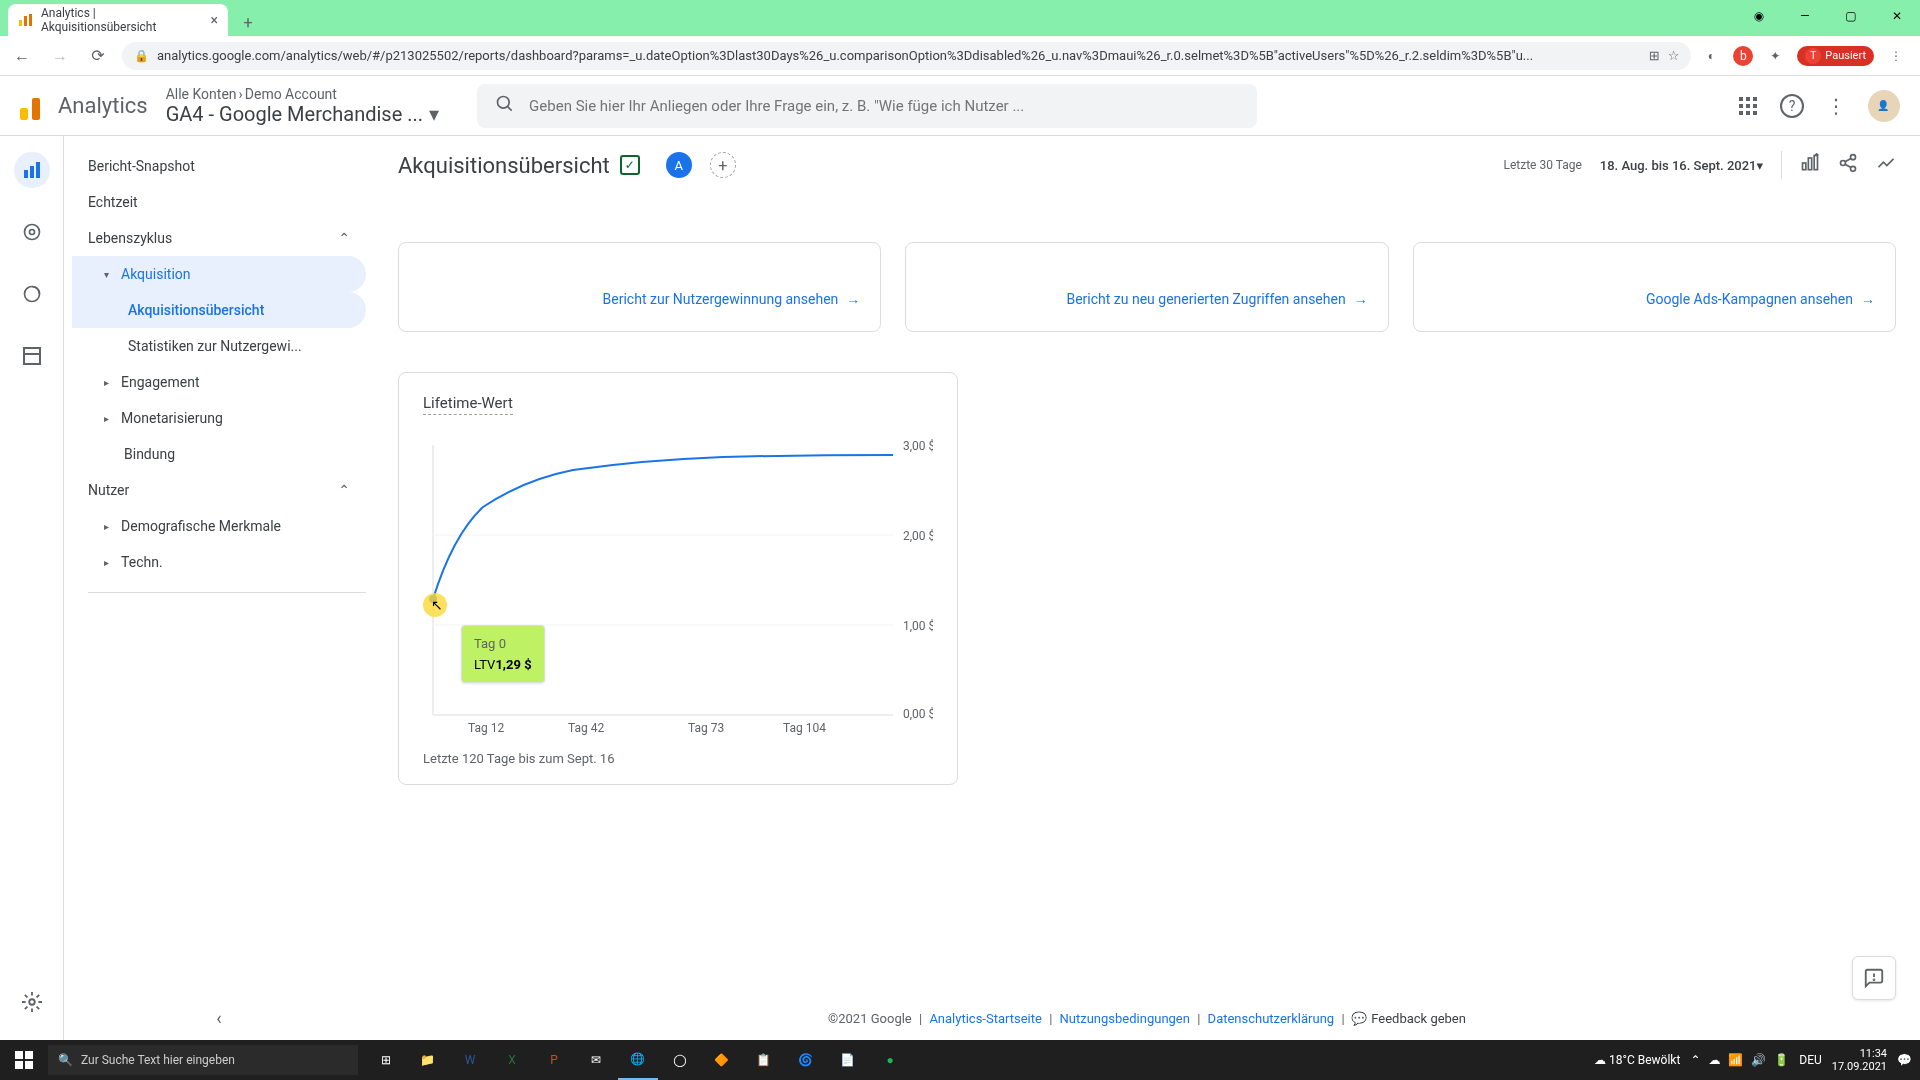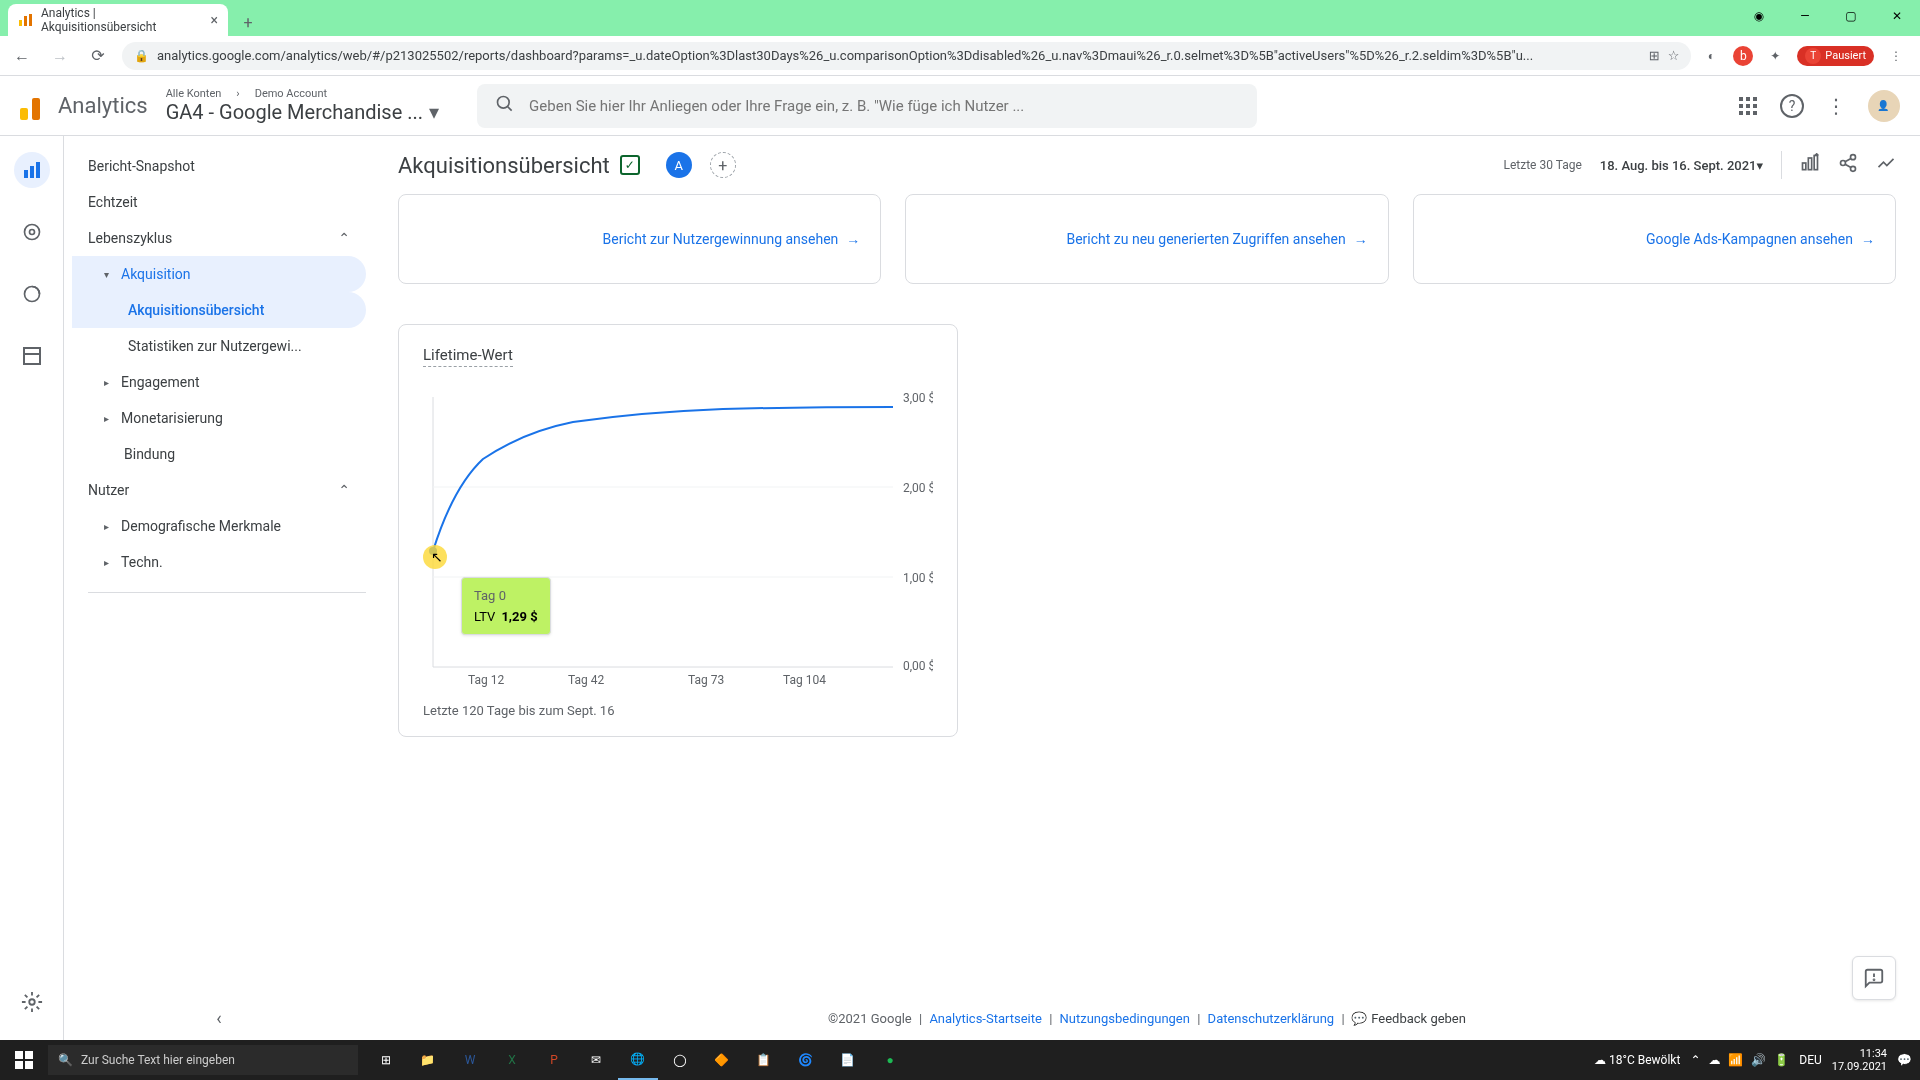--- a/index.html
+++ b/index.html
@@ -23,21 +23,21 @@
 .profile-badge { background: #d93025; color: #fff; border-radius: 12px; padding: 2px 8px; font-size: 11px; display: flex; align-items: center; gap: 4px; }
 
 
 .ga-header { height: 60px; display: flex; align-items: center; padding: 0 20px; gap: 18px; border-bottom: 1px solid #dadce0; }
 .ga-logo { display: flex; align-items: center; gap: 10px; }
 .ga-logo-icon { width: 28px; height: 28px; position: relative; }
 .ga-logo-icon::before { content: ''; position: absolute; left: 0; bottom: 0; width: 8px; height: 12px; background: #fbbc04; border-radius: 2px; }
 .ga-logo-icon::after { content: ''; position: absolute; left: 12px; bottom: 0; width: 8px; height: 22px; background: #e37400; border-radius: 2px; }
 .ga-logo-text { font-size: 22px; color: #5f6368; }
 .ga-breadcrumb { display: flex; flex-direction: column; }
-.ga-breadcrumb-top { font-size: 11px; color: #5f6368; display: flex; gap: 15px; }
+.ga-breadcrumb-top { font-size: 14px; color: #5f6368; display: flex; gap: 2px; }
 .ga-breadcrumb-main { font-size: 20px; color: #3c4043; display: flex; align-items: center; gap: 6px; }
 .ga-search { flex: 0 0 780px; background: #f1f3f4; border-radius: 8px; height: 44px; display: flex; align-items: center; padding: 0 18px; gap: 14px; margin-left: 20px; }
 .ga-search input { border: none; background: transparent; flex: 1; font-size: 15px; color: #5f6368; outline: none; }
 .ga-header-right { margin-left: auto; display: flex; gap: 18px; align-items: center; }
 .hdr-icon { width: 28px; height: 28px; display: flex; align-items: center; justify-content: center; color: #5f6368; font-size: 20px; }
 .avatar { width: 32px; height: 32px; border-radius: 50%; background: #e8d5b7; display: flex; align-items: center; justify-content: center; font-size: 10px; }
 
 
 .ga-body { display: flex; height: calc(100% - 76px - 60px - 40px); }
 .icon-rail { width: 64px; border-right: 1px solid #dadce0; display: flex; flex-direction: column; align-items: center; padding-top: 16px; gap: 26px; position: relative; }
@@ -63,29 +63,29 @@
 .check-badge { width: 20px; height: 20px; border: 2px solid #0d652d; color: #0d652d; border-radius: 3px; display: flex; align-items: center; justify-content: center; font-size: 12px; }
 .circle-a { width: 26px; height: 26px; background: #1a73e8; color: #fff; border-radius: 50%; display: flex; align-items: center; justify-content: center; font-size: 13px; margin-left: 16px; }
 .circle-add { width: 26px; height: 26px; border: 1px dashed #9aa0a6; color: #5f6368; border-radius: 50%; display: flex; align-items: center; justify-content: center; font-size: 16px; margin-left: 8px; }
 .report-header-right { margin-left: auto; display: flex; align-items: center; gap: 18px; font-size: 13px; color: #3c4043; }
 .date-range { display: flex; align-items: center; }
 .hdr-tool { font-size: 18px; color: #5f6368; }
 .hdr-sep { width: 1px; height: 28px; background: #dadce0; }
 
 .report-body { flex: 1; padding: 0 24px; overflow: hidden; }
 .cards-row { display: flex; gap: 24px; margin-bottom: 40px; }
-.card-stub { flex: 1; border: 1px solid #dadce0; border-radius: 8px; padding: 26px 20px; display: flex; flex-direction: column; }
+.card-stub { flex: 1; border: 1px solid #dadce0; border-radius: 8px; padding: 14px 20px; display: flex; flex-direction: column; margin-top: 48px; }
 .card-link { color: #1a73e8; font-size: 14px; display: flex; align-items: center; gap: 8px; margin-top: auto; align-self: flex-end; padding: 10px 0; }
 
 .ltv-card { width: 560px; border: 1px solid #dadce0; border-radius: 8px; padding: 20px 24px 18px; }
 .ltv-title { font-size: 15px; color: #3c4043; border-bottom: 1px dashed #9aa0a6; display: inline-block; padding-bottom: 2px; margin-bottom: 20px; }
 .ltv-chart { position: relative; height: 300px; }
 .ltv-svg { width: 100%; height: 100%; }
 .ltv-tooltip { position: absolute; background: #bef264; border: 1px solid #dadce0; border-radius: 4px; padding: 10px 12px; box-shadow: 0 1px 3px rgba(0,0,0,0.1); font-size: 13px; }
-.ltv-tooltip-row { display: flex; gap: 6px; margin-top: 6px; }
+.ltv-tooltip-row { display: flex; gap: 0; margin-top: 6px; }
 .ltv-caption { font-size: 13px; color: #5f6368; margin-top: 16px; max-width: 200px; }
 
 .footer { text-align: center; font-size: 13px; color: #5f6368; padding: 14px 0; }
 .footer a { color: #1a73e8; text-decoration: none; }
 .footer-sep { margin: 0 4px; }
 
 .feedback-fab { position: absolute; right: 24px; bottom: 80px; width: 44px; height: 44px; border: 1px solid #dadce0; border-radius: 6px; display: flex; align-items: center; justify-content: center; background: #fff; box-shadow: 0 1px 3px rgba(0,0,0,0.1); }
 
 
 .taskbar { position: absolute; bottom: 0; left: 0; right: 0; height: 40px; background: #1f1f1f; display: flex; align-items: center; color: #fff; font-size: 12px; }

